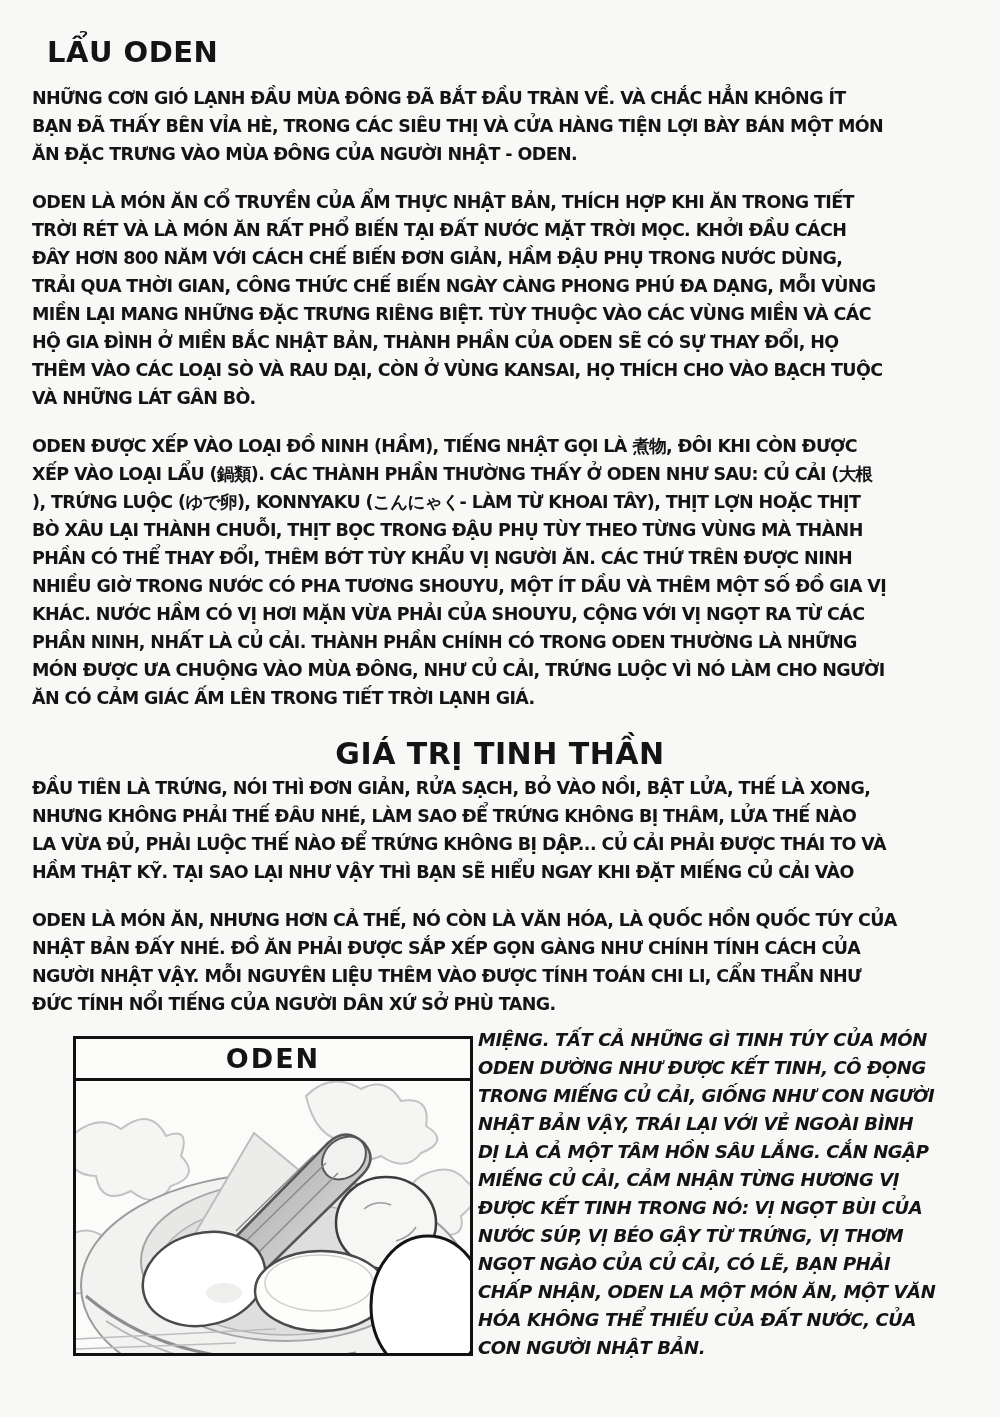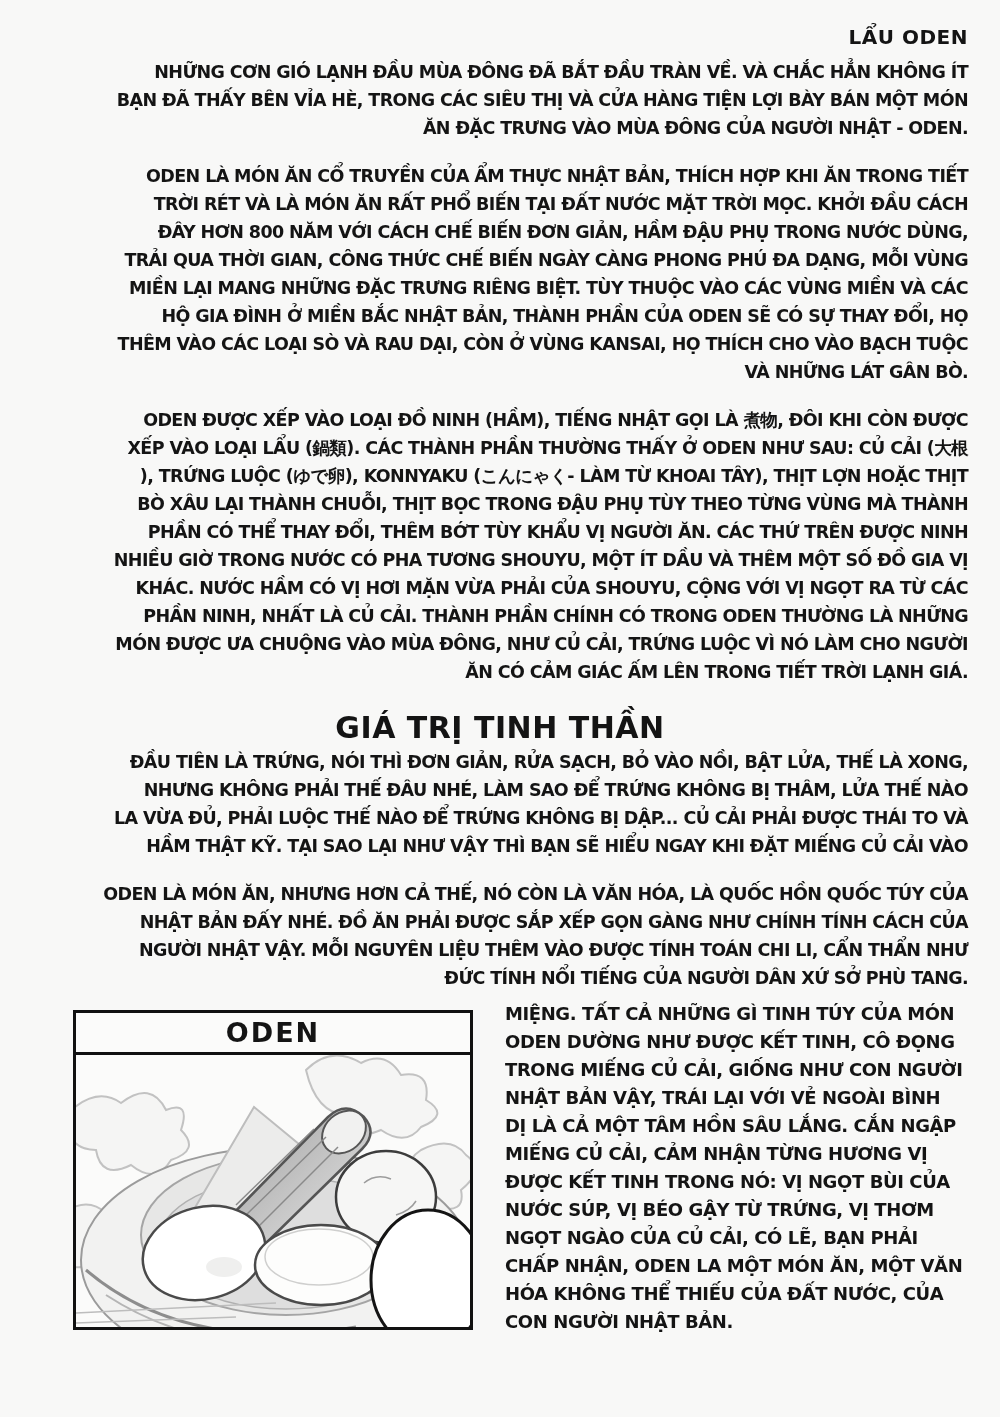--- a/index.html
+++ b/index.html
@@ -14,36 +14,36 @@
     margin: 0 auto;
     background: #f8f8f7;
     color: #141414;
     font-family: "DejaVu Sans", sans-serif;
     font-weight: bold;
     overflow: hidden;
     box-sizing: border-box;
     padding: 20px 32px 0 32px;
   }
   .doc-title {
-    text-align: right;
-    font-size: 20px;
+    text-align: left;
+    font-size: 29px;
     line-height: 34px;
     letter-spacing: 0.5px;
-    margin: 0;
+    margin: 15px;
   }
   .section-title {
     text-align: center;
     font-size: 30px;
     line-height: 36px;
     letter-spacing: 0.5px;
     margin: 24px 0 2px 0;
   }
   .para {
     white-space: pre-line;
-    text-align: right;
+    text-align: left;
     font-size: 17.5px;
     line-height: 28px;
     letter-spacing: -0.6px;
     margin: 0;
   }
   .para + .para { margin-top: 20px; }
   .para-first { margin-top: 4px; }
   .bottom-row {
     display: flex;
     align-items: flex-start;
@@ -60,22 +60,23 @@
   .figure-caption {
     text-align: center;
     font-size: 27px;
     line-height: 39px;
     letter-spacing: 2px;
     border-bottom: 3px solid #111;
   }
   .figure-art { display: block; }
   .wrap-col {
     flex: 1 1 auto;
-    padding-left: 32px;
+    padding-left: 5px;
     padding-top: 2px;
+    font-style: italic;
   }
   .wrap-col .para {
     text-align: left;
     font-size: 18px;
     line-height: 28px;
     letter-spacing: -0.4px;
   }
 </style>
 </head>
 <body>

